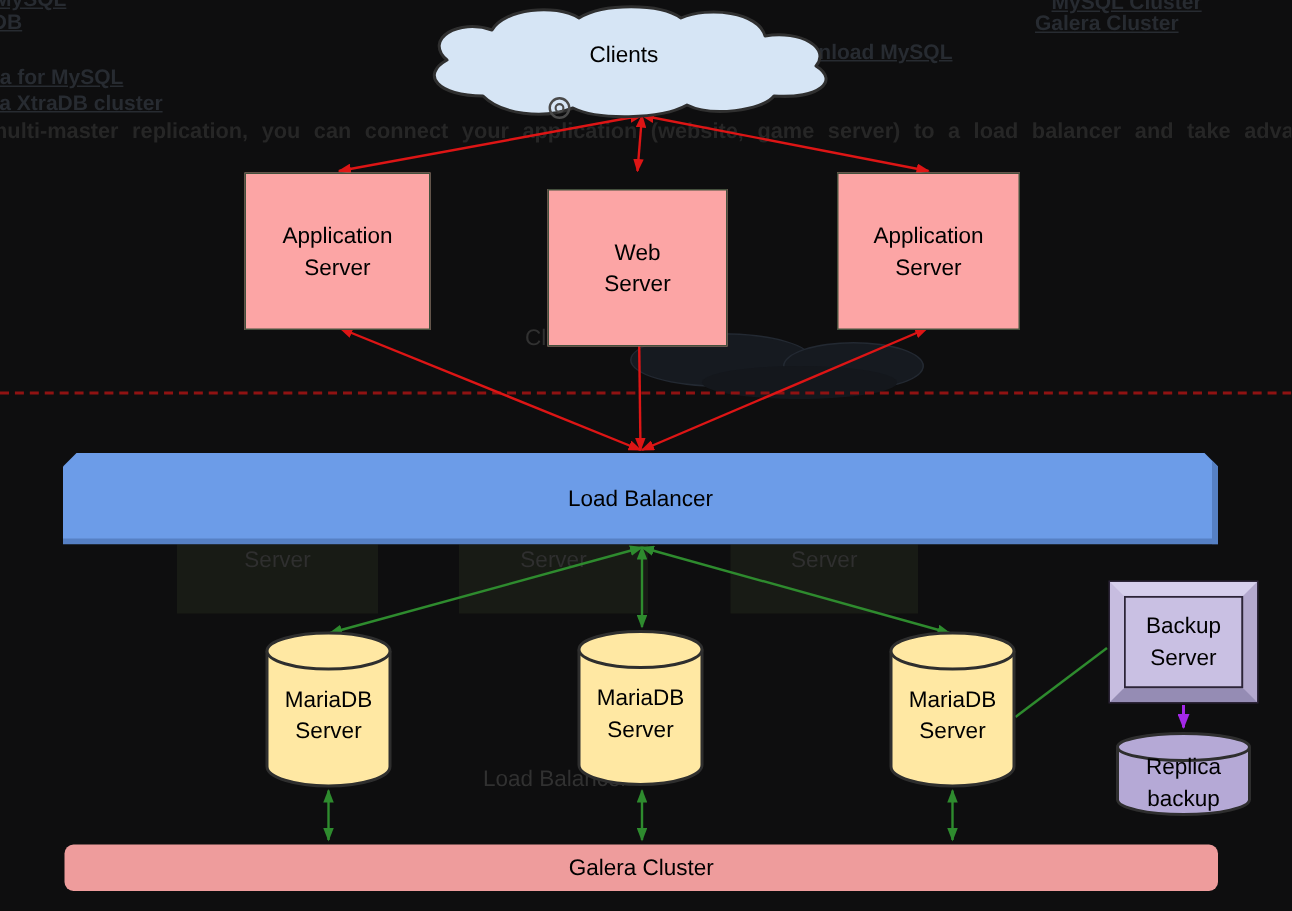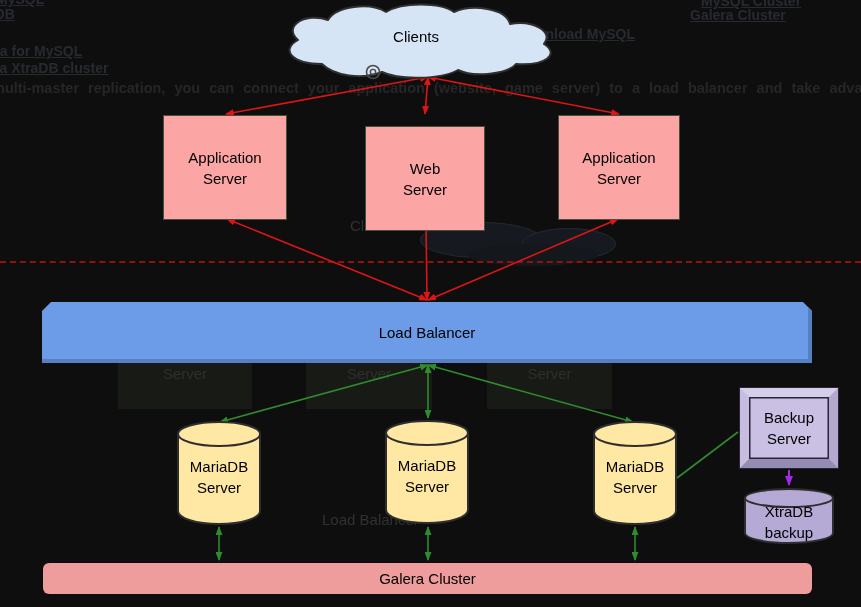--- a/index.html
+++ b/index.html
@@ -180,21 +180,21 @@
         <span class="ln">Server</span>
       </div>
   </div>
 
   <div class="cyl" style="left:743px;top:487px;">
     <svg width="92" height="58">
       <path d="M2 11 L2 46 A44 10 0 0 0 90 46 L90 11" fill="#b5a9d6" stroke="#2e2e2e" stroke-width="2"></path>
       <ellipse cx="46" cy="11" rx="44" ry="9" fill="#b5a9d6" stroke="#2e2e2e" stroke-width="2"></ellipse>
     </svg>
     <div class="cyl-lbl" style="top:14px;">
-        <span class="ln">XtraDB</span>
+        <span class="ln">Replica</span>
         <span class="ln">backup</span>
       </div>
   </div>
 
   <div class="node galera-bar">
     <span class="ln">Galera Cluster</span>
   </div>
 
 </div>
 

